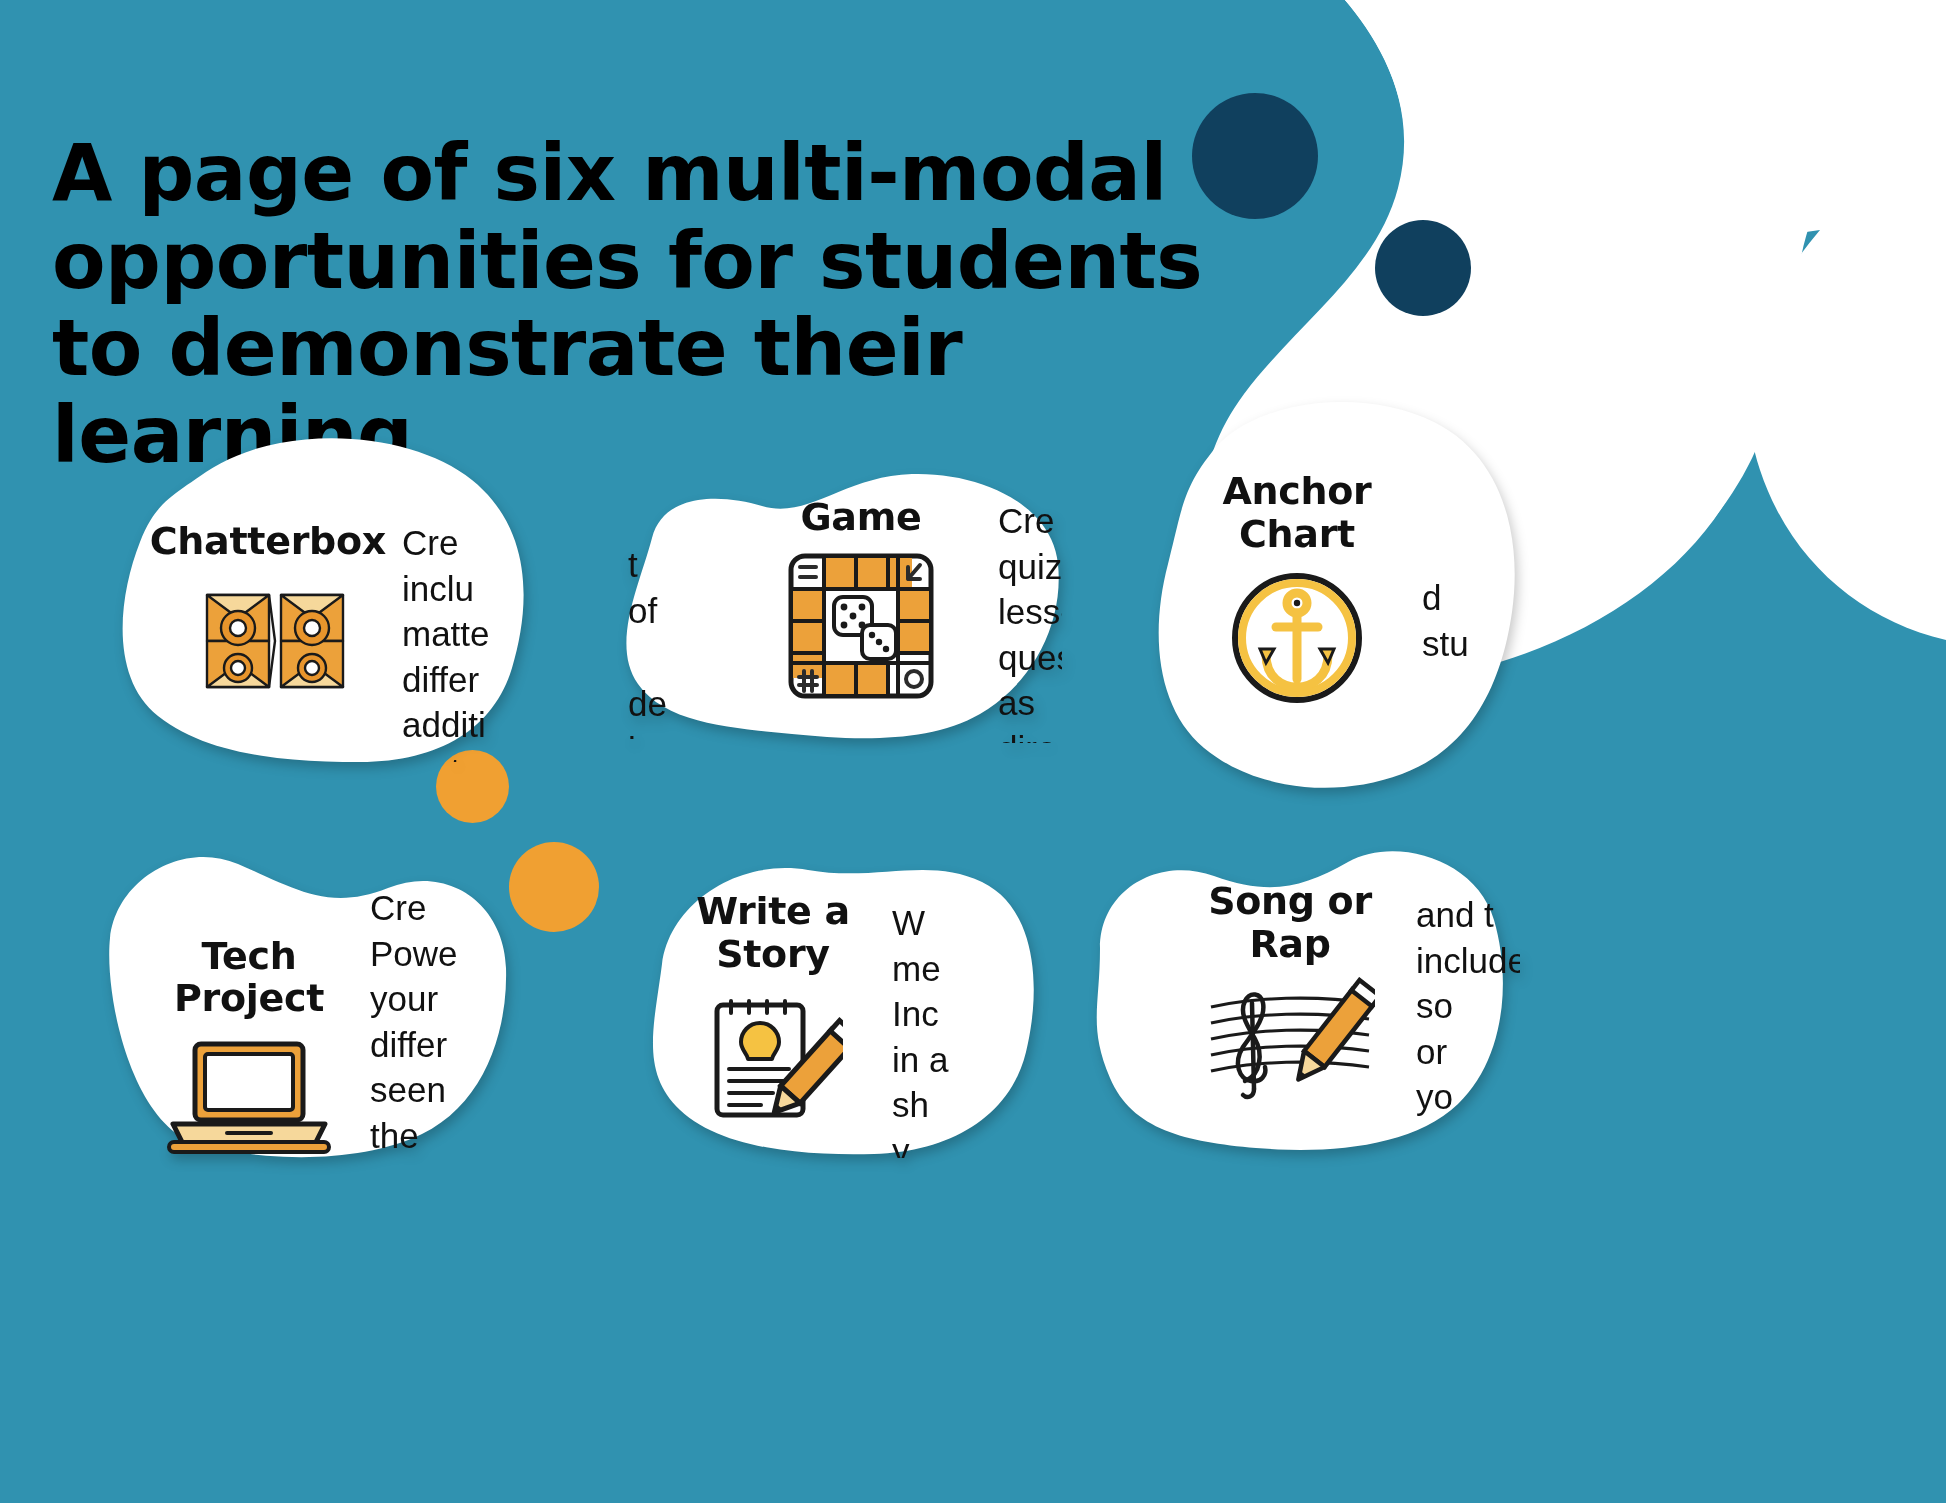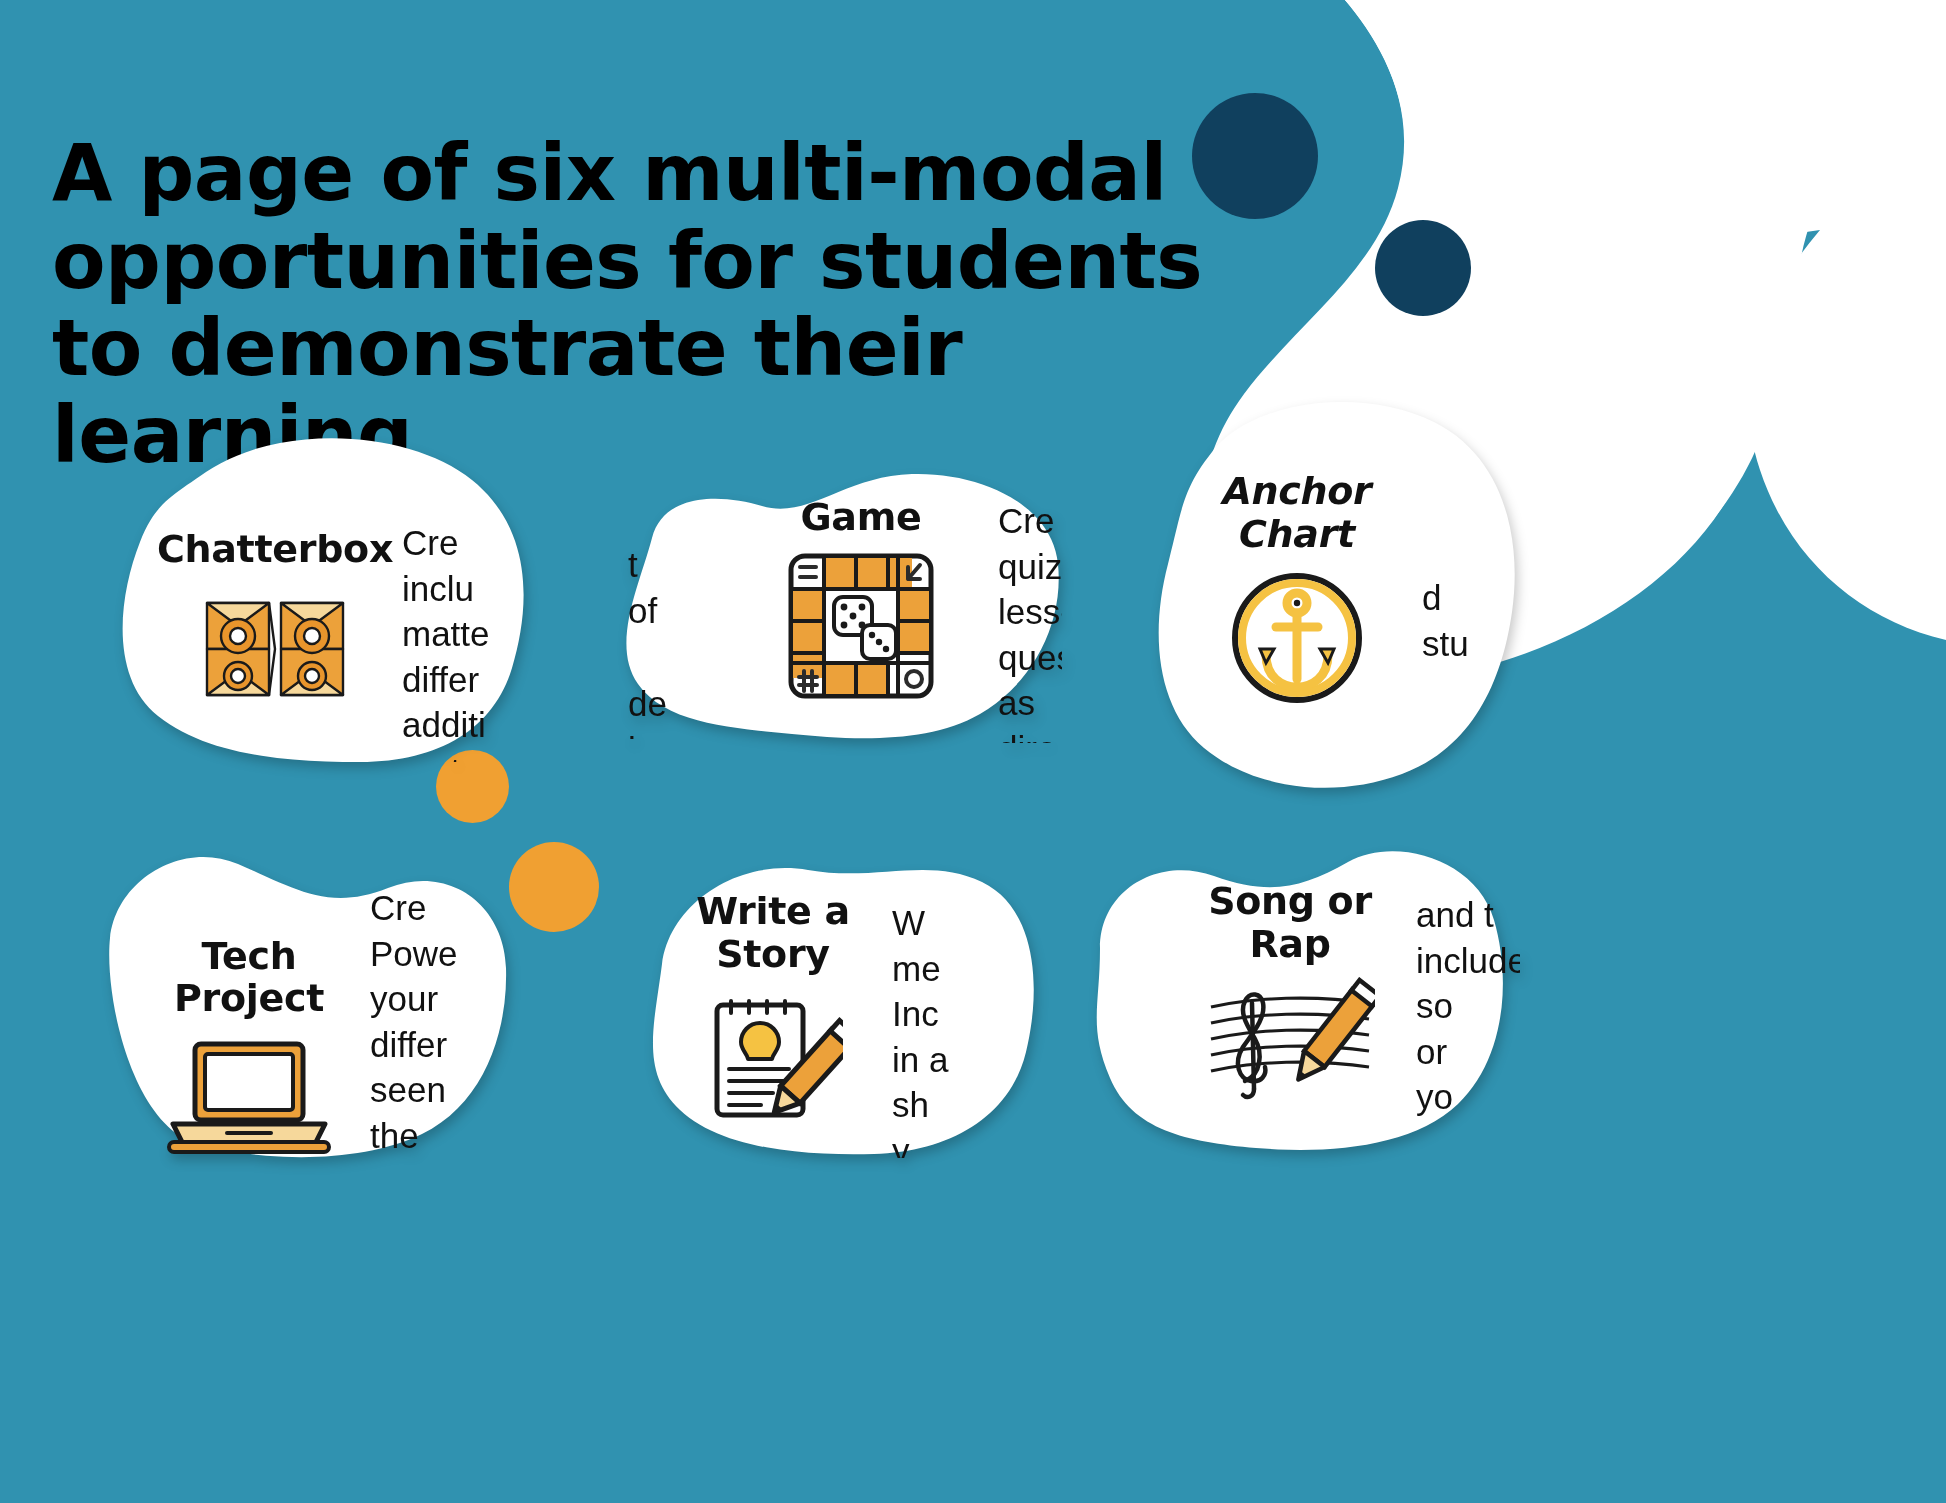--- a/index.html
+++ b/index.html
@@ -46,35 +46,35 @@
   }
   .body-col{
     flex:1 1 auto;color:#111;font-size:35px;line-height:1.30;
     font-family:"Liberation Sans", sans-serif;
     white-space:pre-line;
   }
 
   
   #card-chatterbox{left:110px;top:432px;width:420px;height:330px;}
   #card-chatterbox .content{padding:76px 0 0 54px;align-items:flex-start;}
-  #card-chatterbox .left{width:222px;margin-top:20px;}
+  #card-chatterbox .left{width:222px;margin-top:12px;align-items:flex-end;}
   #card-chatterbox .body-col{margin-left:16px;margin-top:12px;}
 
   #card-game{left:612px;top:468px;width:450px;height:275px;}
   #card-game .content{padding:22px 0 0 14px;align-items:flex-start;}
   #card-game .left{width:238px;margin-left:116px;margin-top:6px;}
   #card-game .body-col{margin-left:18px;margin-top:8px;}
   #card-game .pre-col{
     position:absolute;left:16px;top:74px;width:110px;color:#111;
     font-size:35px;line-height:1.32;text-align:left;white-space:pre-line;
   }
 
   #card-anchor{left:1142px;top:392px;width:380px;height:400px;}
   #card-anchor .content{padding:78px 0 0 40px;align-items:flex-start;}
-  #card-anchor .left{width:230px;font-style:italic;}
+  #card-anchor .left{width:230px;}
   #card-anchor .body-col{margin-left:10px;margin-top:14px;}
 
   #card-tech{left:88px;top:818px;width:420px;height:340px;}
   #card-tech .content{padding:48px 0 0 52px;align-items:flex-end;}
   #card-tech .left{width:218px;margin-top:6px;}
   #card-tech .body-col{margin-left:12px;margin-top:10px;}
 
   #card-write{left:622px;top:848px;width:420px;height:310px;}
   #card-write .content{padding:36px 0 0 46px;align-items:flex-start;}
   #card-write .left{width:210px;margin-top:6px;}

